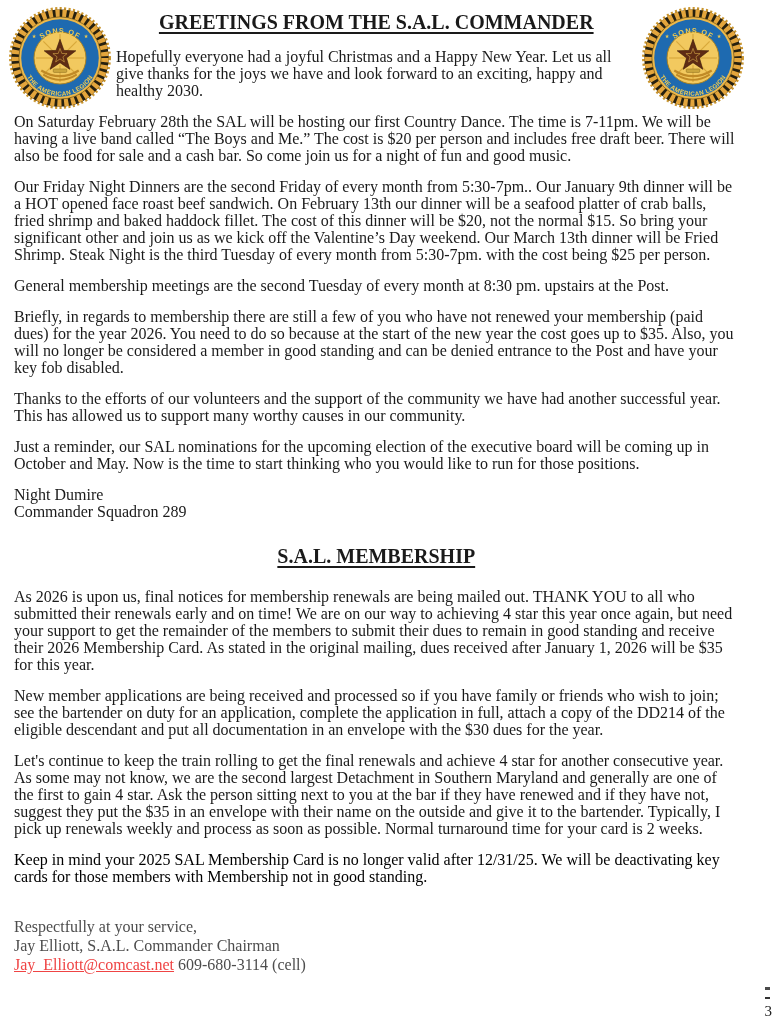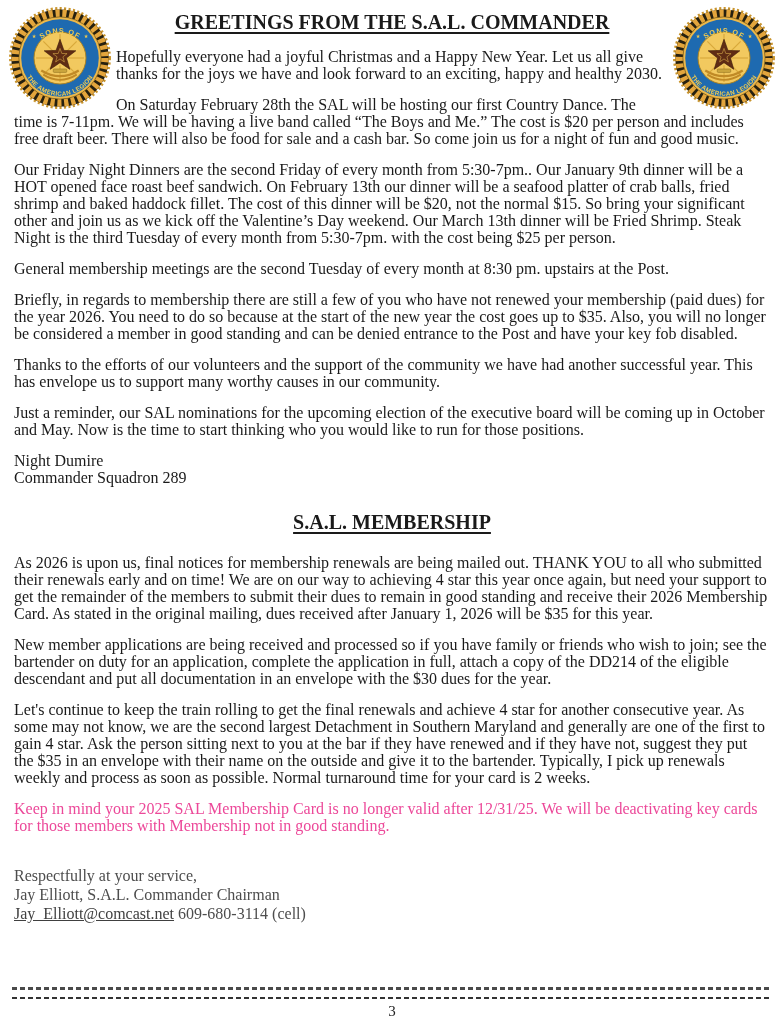--- a/index.html
+++ b/index.html
@@ -1,36 +1,36 @@
 <!DOCTYPE html>
 <html><head>
 <meta charset="utf-8">
 <style>
   html,body{margin:0;padding:0;background:#ffffff;}
   .page{
     width:784px;min-height:1024px;box-sizing:border-box;
-    display:flex;flex-direction:column;
+    display:flex;flex-direction:row;
     font-family:"Liberation Serif","DejaVu Serif",serif;
     color:#1a1a1a;background:#ffffff;
   }
   .content{padding:6px 14px 0 14px;}
   .emblem{width:104px;height:104px;}
   .emblem-left{float:left;margin:0 4px 2px -6px;}
   .emblem-right{float:right;margin:0 -6px 2px 4px;}
   h1.section-title,h2.section-title{
     text-align:center;font-size:20px;line-height:24px;font-weight:bold;
     margin:4px 0 14px 0;
     text-decoration:underline;text-decoration-thickness:2px;text-underline-offset:3px;
   }
   h2.section-title{margin:24px 0 20px 0;font-size:20px;}
   p.body{font-size:16px;line-height:17px;margin:0 0 14px 0;}
   .sig-block{font-size:16px;line-height:17px;margin:3px 0 0 0;}
-  .muted{color:#ec4899;}
+  .muted{color:#000000;}
   .closing-block{margin-top:32px;font-size:16px;line-height:19px;color:#4d4d4d;}
-  a.email{color:#404040;}
+  a.email{color:#ef4444;}
   .footer{margin-top:auto;padding:0 12px 4px 12px;}
   .dashline{width:100%;}
   .dash1{height:3px;background:repeating-linear-gradient(90deg,#4a4a4a 0 5px,transparent 5px 8px);}
   .dash2{height:2px;margin-top:7px;background:repeating-linear-gradient(90deg,#333333 0 5px,transparent 5px 8px);}
   .pagenum{text-align:center;font-size:15px;line-height:18px;margin-top:3px;color:#222;}
   .emblem-text{font-family:"Liberation Sans","DejaVu Sans",sans-serif;font-weight:bold;fill:#f2cb4e;}
 </style>
 </head>
 <body>
 
@@ -96,21 +96,21 @@
     <p class="body">Hopefully everyone had a joyful Christmas and a Happy New Year. Let us all give thanks for the joys we have and look forward to an exciting, happy and healthy 2030.</p>
 
     <p class="body">On Saturday February 28th the SAL will be hosting our first Country Dance. The time is 7-11pm. We will be having a live band called “The Boys and Me.” The cost is $20 per person and includes free draft beer. There will also be food for sale and a cash bar. So come join us for a night of fun and good music.</p>
 
     <p class="body">Our Friday Night Dinners are the second Friday of every month from 5:30-7pm.. Our January 9th dinner will be a HOT opened face roast beef sandwich. On February 13th our dinner will be a seafood platter of crab balls, fried shrimp and baked haddock fillet. The cost of this dinner will be $20, not the normal $15. So bring your significant other and join us as we kick off the Valentine’s Day weekend. Our March 13th dinner will be Fried Shrimp. Steak Night is the third Tuesday of every month from 5:30-7pm. with the cost being $25 per person.</p>
 
     <p class="body">General membership meetings are the second Tuesday of every month at 8:30 pm. upstairs at the Post.</p>
 
     <p class="body">Briefly, in regards to membership there are still a few of you who have not  renewed your membership (paid dues) for the year 2026. You need to do so because at the start of the new year the cost goes up to $35. Also, you will no longer be considered a member in good standing and can be denied entrance to the Post and have your key fob disabled.</p>
 
-    <p class="body">Thanks to the efforts of our volunteers and the support of the community we have had another successful year. This has envelope us to support many worthy causes in our community.</p>
+    <p class="body">Thanks to the efforts of our volunteers and the support of the community we have had another successful year. This has allowed us to support many worthy causes in our community.</p>
 
     <p class="body">Just a reminder, our SAL nominations for the upcoming election of the executive board will be coming up in October and May. Now is the time to start thinking who you would like to run for those positions.</p>
 
     <div class="sig-block">
       <div>Night Dumire</div>
       <div>Commander Squadron 289</div>
     </div>
 
     <h2 class="section-title">S.A.L. MEMBERSHIP</h2>
 

